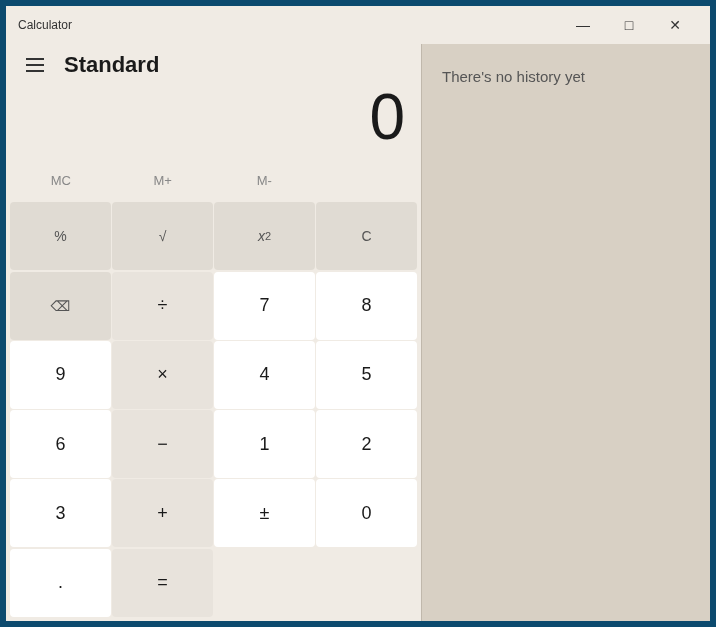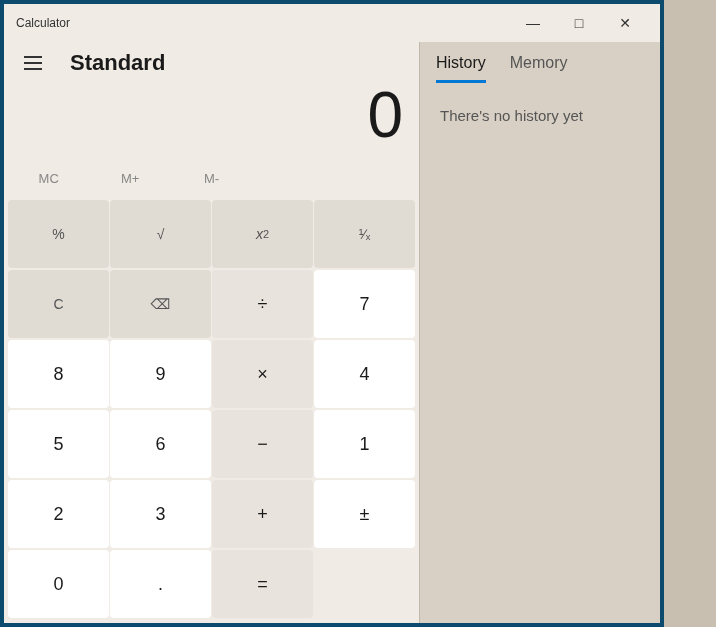--- a/index.html
+++ b/index.html
@@ -6,26 +6,26 @@
 
     body {
       font-family: 'Segoe UI', Arial, sans-serif;
       background: #c8bfb0;
       width: 716px;
       height: 627px;
       overflow: hidden;
     }
 
     .window {
-      width: 664px;
+      width: 716px;
       height: 627px;
       display: flex;
       flex-direction: column;
       background: #f0ebe4;
-      border: 4px solid #0c4a6e;
+      border: 6px solid #0c4a6e;
     }
 
     
     .title-bar {
       background: #f0ebe4;
       height: 38px;
       display: flex;
       align-items: center;
       padding: 0 12px;
       flex-shrink: 0;
@@ -70,21 +70,21 @@
       flex-direction: column;
       background: #f0ebe4;
       flex-shrink: 0;
     }
 
     
     .calc-header {
       display: flex;
       align-items: center;
       padding: 8px 16px 4px 16px;
-      gap: 24px;
+      gap: 16px;
     }
 
     .hamburger-icon {
       font-size: 18px;
       cursor: pointer;
       color: #333;
       display: flex;
       flex-direction: column;
       gap: 4px;
       padding: 4px;
@@ -112,21 +112,21 @@
     .display-number {
       font-size: 64px;
       font-weight: 300;
       color: #1a1a1a;
       line-height: 1.1;
     }
 
     
     .memory-row {
       display: grid;
-      grid-template-columns: repeat(5, 1fr);
+      grid-template-columns: repeat(4, 1fr);
       padding: 0 4px;
       margin-bottom: 2px;
     }
 
     .mem-btn {
       height: 40px;
       background: transparent;
       border: none;
       font-size: 13px;
       color: #888;
@@ -274,21 +274,20 @@
         <button class="mem-btn">M-</button>
       </div>
 
       <div class="btn-grid">
         <button class="calc-btn special">%</button>
         <button class="calc-btn special">√</button>
         <button class="calc-btn special">
             <i>x</i>
             <sup>2</sup>
           </button>
-        <button class="calc-btn special">¹∕ₓ</button>
 
         <button class="calc-btn special">C</button>
         <button class="calc-btn special">⌫</button>
         <button class="calc-btn operator">÷</button>
 
         <button class="calc-btn light">7</button>
         <button class="calc-btn light">8</button>
         <button class="calc-btn light">9</button>
         <button class="calc-btn operator">×</button>
 
@@ -305,22 +304,18 @@
         <button class="calc-btn light">±</button>
         <button class="calc-btn light zero">0</button>
         <button class="calc-btn light">.</button>
         <button class="calc-btn equals">=</button>
       </div>
     </div>
 
     <div class="panel-divider"></div>
 
     <div class="right-panel">
-      <div class="right-panel-tabs">
-        <div class="tab-item active">History</div>
-        <div class="tab-item">Memory</div>
-      </div>
       <div class="right-panel-content">
         <span class="no-history-text">There's no history yet</span>
       </div>
     </div>
   </div>
 </div>
 
 </body></html>

